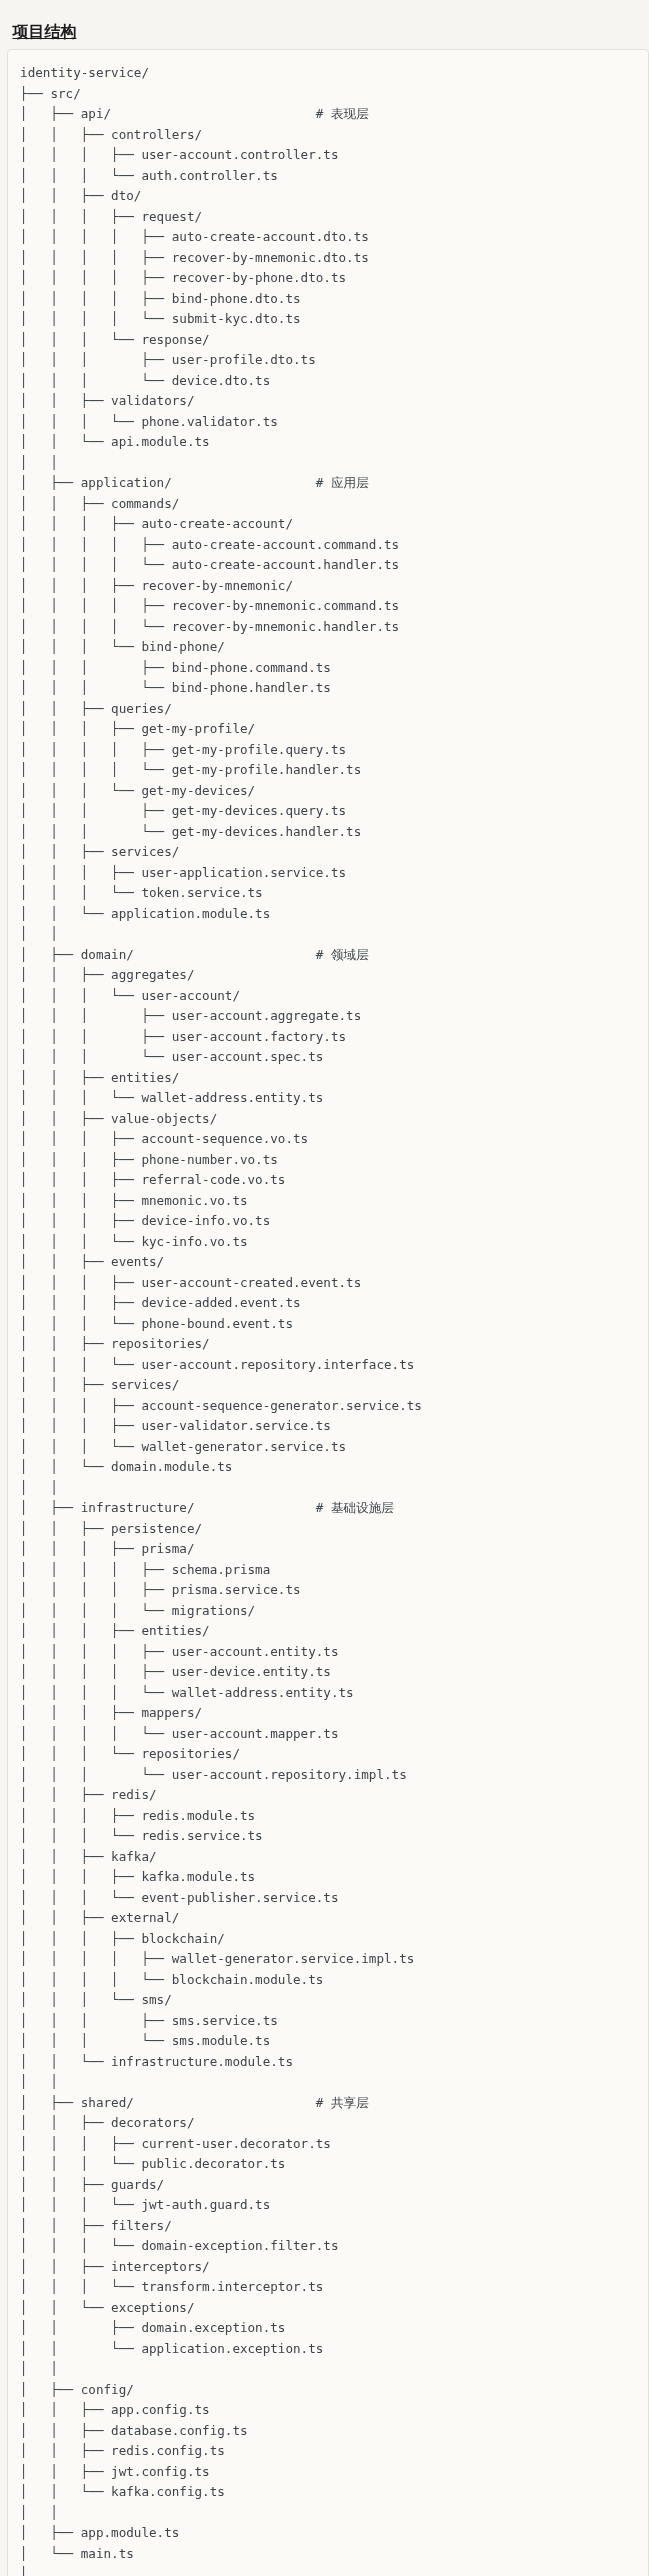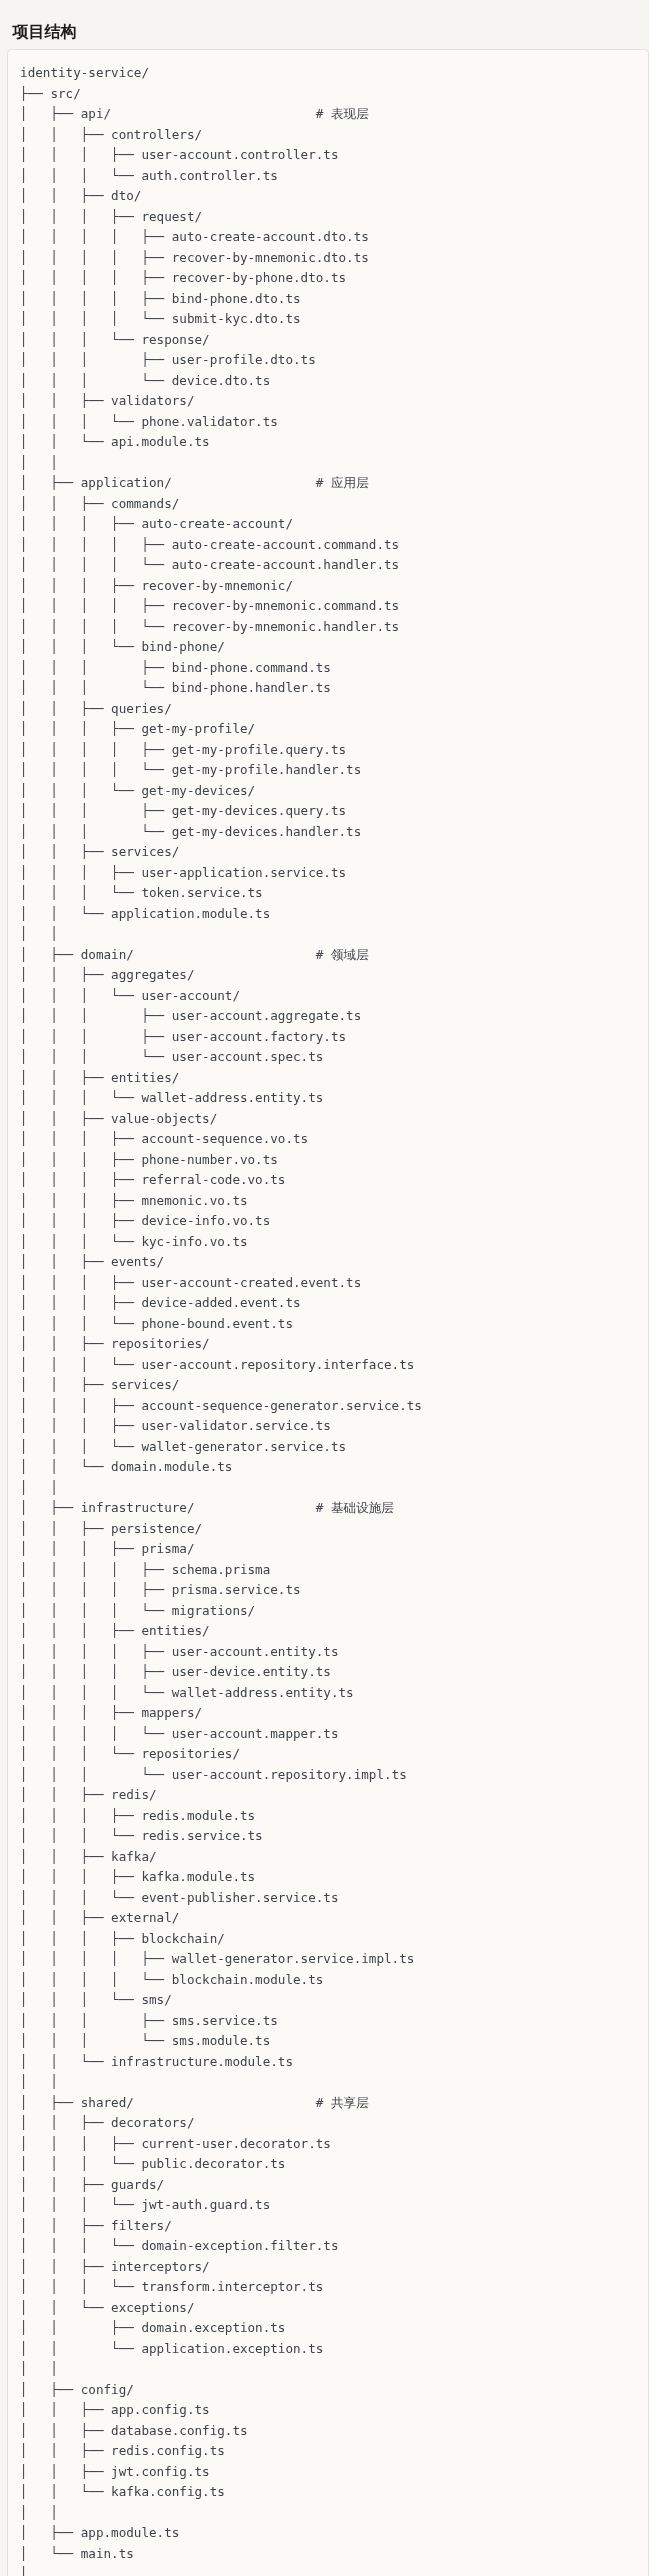--- a/index.html
+++ b/index.html
@@ -23,20 +23,21 @@
     letter-spacing: 0;
   }
   .section-heading {
     margin: 0;
     padding: 21.6px 12.4px 0 12.4px;
     font-family: "Liberation Sans", "DejaVu Sans", sans-serif;
     font-weight: 700;
     font-size: 16px;
     line-height: 1.2;
     color: #1d1c1a;
+    text-decoration: underline;
   }
   .code-block {
     margin: 8.2px 0.5px 12.4px 6.7px;
     background: #fbfaf7;
     border: 0.5px solid #e3e0da;
     border-radius: 4.1px;
     overflow: hidden;
     box-sizing: border-box;
   }
   .file-tree {

